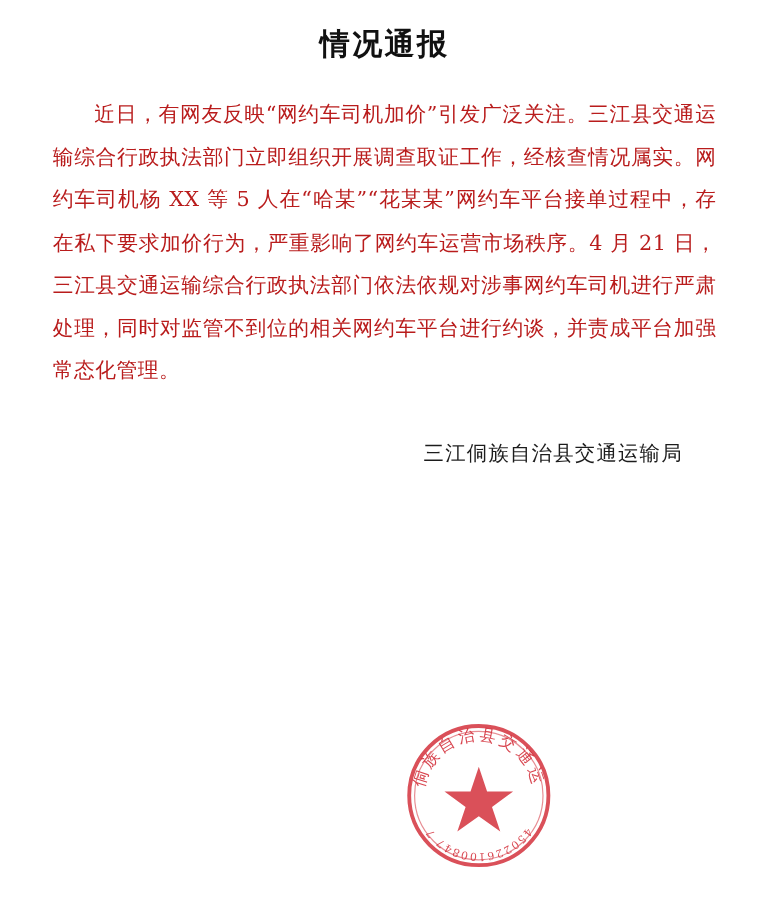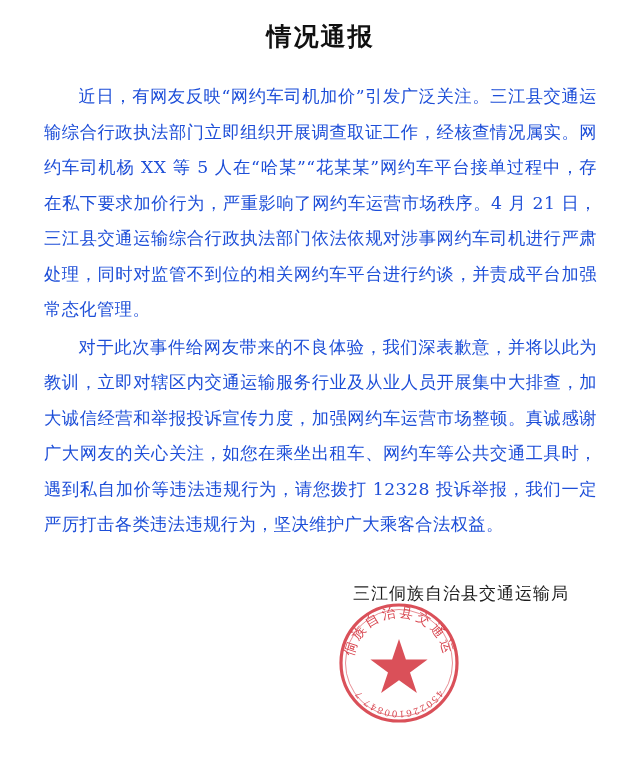--- a/index.html
+++ b/index.html
@@ -32,21 +32,21 @@
     font-family: "DejaVu Serif", serif;
   }
   .para {
     font-size: 17.3px;
     line-height: 35.5px;
     text-align: justify;
     text-justify: inter-ideograph;
     text-indent: 2em;
     margin: 0 0 2px 0;
     letter-spacing: 0.4px;
-    color: #1d4ed8;
+    color: #b91c1c;
   }
   .signature-block {
     margin-top: 34px;
     text-align: right;
     padding-right: 28px;
     position: relative;
     z-index: 2;
   }
   .sig-line {
     font-size: 17px;
@@ -77,21 +77,20 @@
   }
 </style>
 </head>
 <body>
 
 <div class="page">
 
   <div class="doc-title">情况通报</div>
 
   <p class="para">近日，有网友反映“网约车司机加价”引发广泛关注。三江县交通运输综合行政执法部门立即组织开展调查取证工作，经核查情况属实。网约车司机杨 XX 等 5 人在“哈某”“花某某”网约车平台接单过程中，存在私下要求加价行为，严重影响了网约车运营市场秩序。4 月 21 日，三江县交通运输综合行政执法部门依法依规对涉事网约车司机进行严肃处理，同时对监管不到位的相关网约车平台进行约谈，并责成平台加强常态化管理。</p>
-  <p class="para">对于此次事件给网友带来的不良体验，我们深表歉意，并将以此为教训，立即对辖区内交通运输服务行业及从业人员开展集中大排查，加大诚信经营和举报投诉宣传力度，加强网约车运营市场整顿。真诚感谢广大网友的关心关注，如您在乘坐出租车、网约车等公共交通工具时，遇到私自加价等违法违规行为，请您拨打 12328 投诉举报，我们一定严厉打击各类违法违规行为，坚决维护广大乘客合法权益。</p>
 
   <div class="signature-block">
     <div class="sig-line">三江侗族自治县交通运输局</div>
   </div>
 
   <div class="seal">
     <svg width="124" height="124" viewBox="0 0 124 124" aria-hidden="true">
       <defs>
         <path id="sealArc" d="M 62,62 m -44,0 a 44,44 0 1 1 88,0" fill="none"></path>
         <path id="sealArcTop" d="M 16,62 A 46,46 0 0 1 108,62" fill="none"></path>

